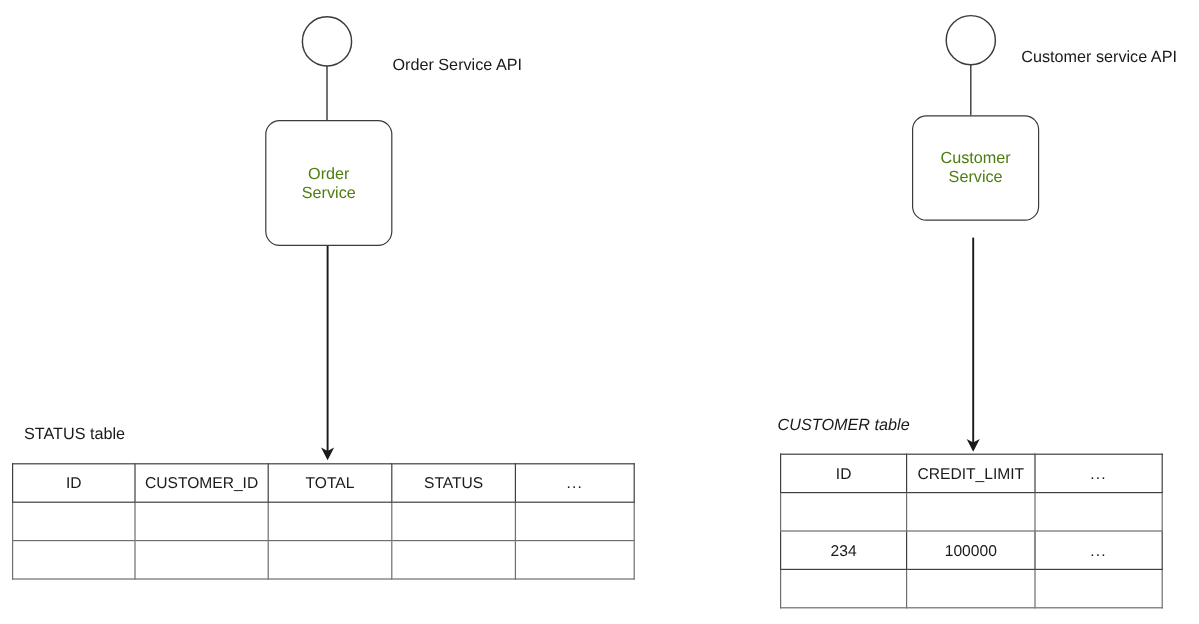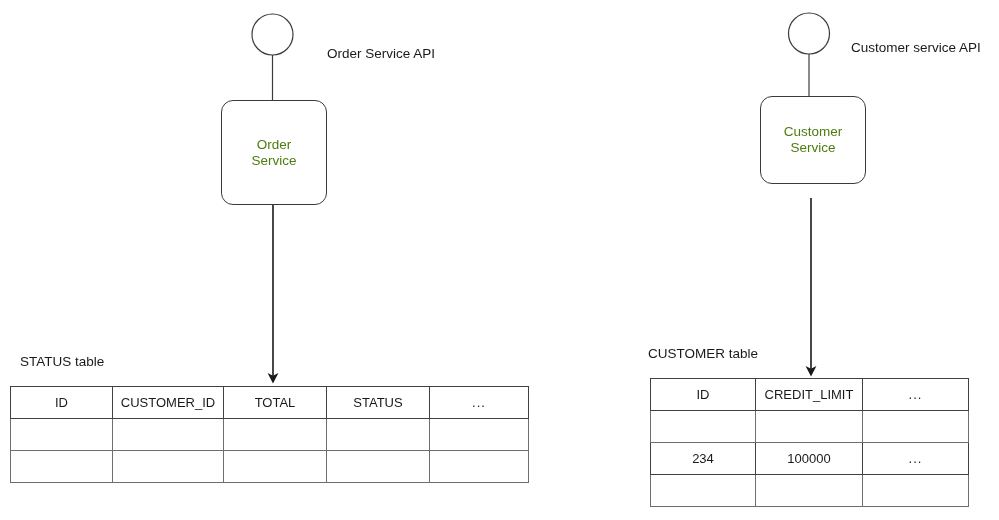--- a/index.html
+++ b/index.html
@@ -155,21 +155,21 @@
         <tr>
           <td class="empty-cell"></td>
           <td class="empty-cell"></td>
           <td class="empty-cell"></td>
           <td class="empty-cell"></td>
           <td class="empty-cell"></td>
         </tr>
       </tbody>
   </table>
 
-  <div class="table-caption" style="left:648px; top:346px;">CUSTOMER table</div>
+  <div class="table-caption" style="left:648px; top:346px;font-style:italic;">CUSTOMER table</div>
 
   <table class="db-table" id="customer-table" style="left:650px; top:378px; width:318px;">
     <colgroup>
       <col style="width:105px">
         <col style="width:107px">
         <col style="width:106px">
     </colgroup>
     <tbody>
         <tr>
           <td>ID</td>

